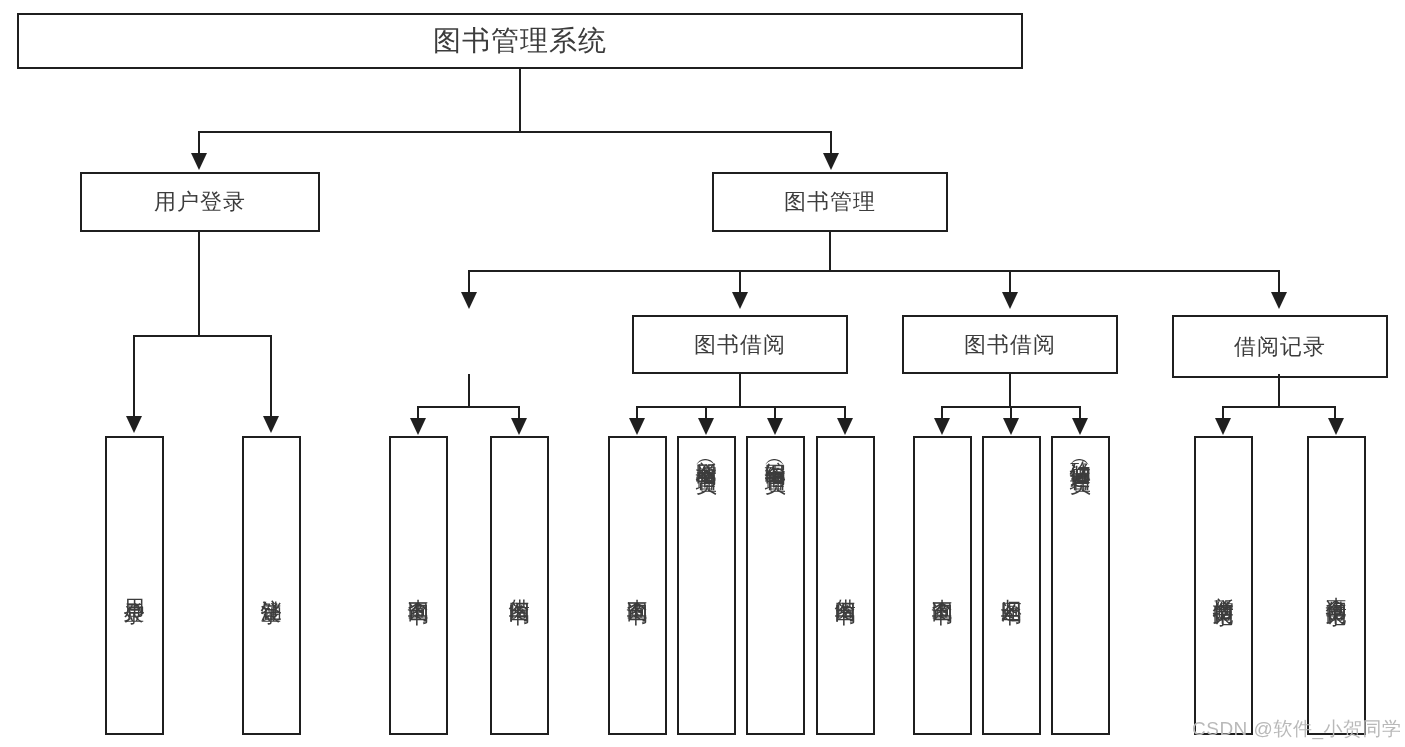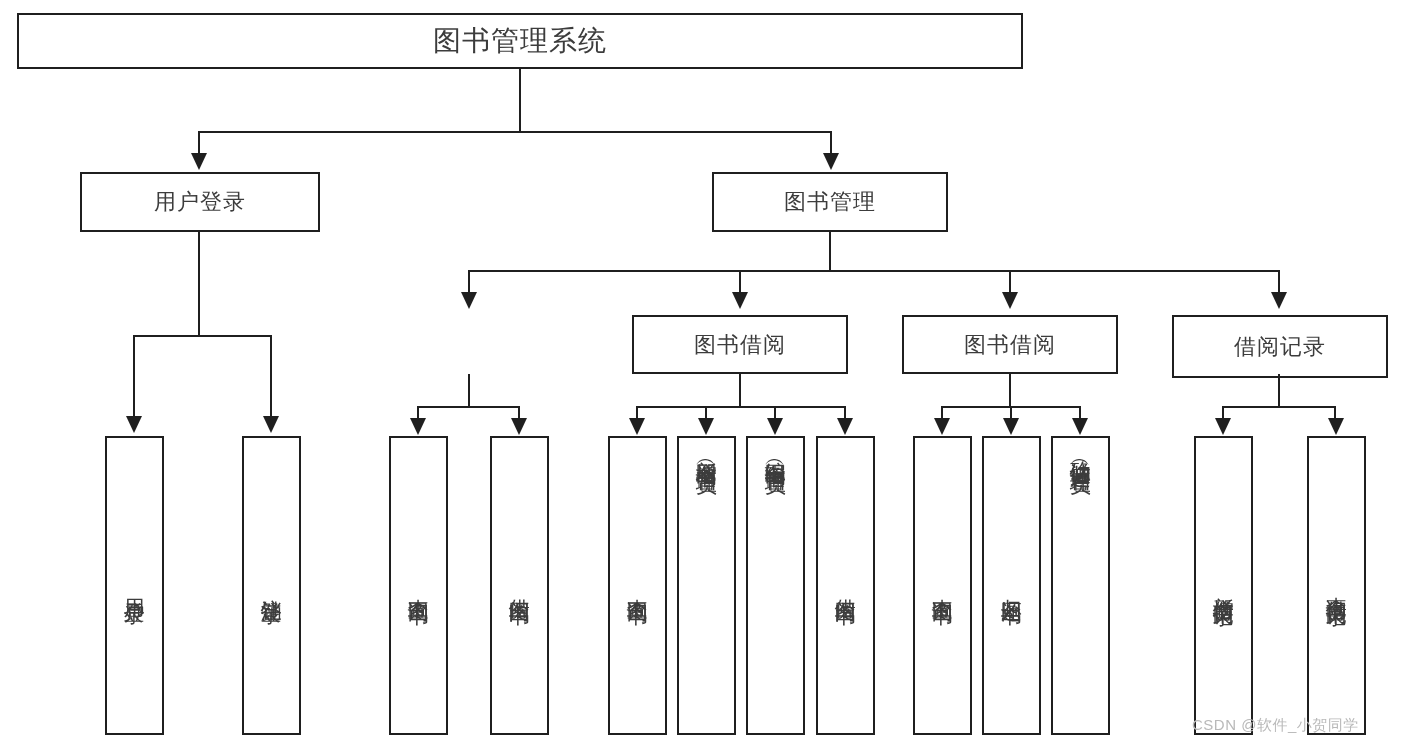--- a/index.html
+++ b/index.html
@@ -69,21 +69,21 @@
     width: 0;
     height: 0;
     border-left: 8px solid transparent;
     border-right: 8px solid transparent;
     border-top: 17px solid #1f1f1f;
   }
   
   .watermark {
     position: absolute;
     color: #b9b9b9;
-    font-size: 15px;
+    font-size: 19px;
     letter-spacing: 0.5px;
     white-space: nowrap;
     user-select: none;
   }
 </style>
 </head>
 <body>
 
 <div id="canvas">
 

